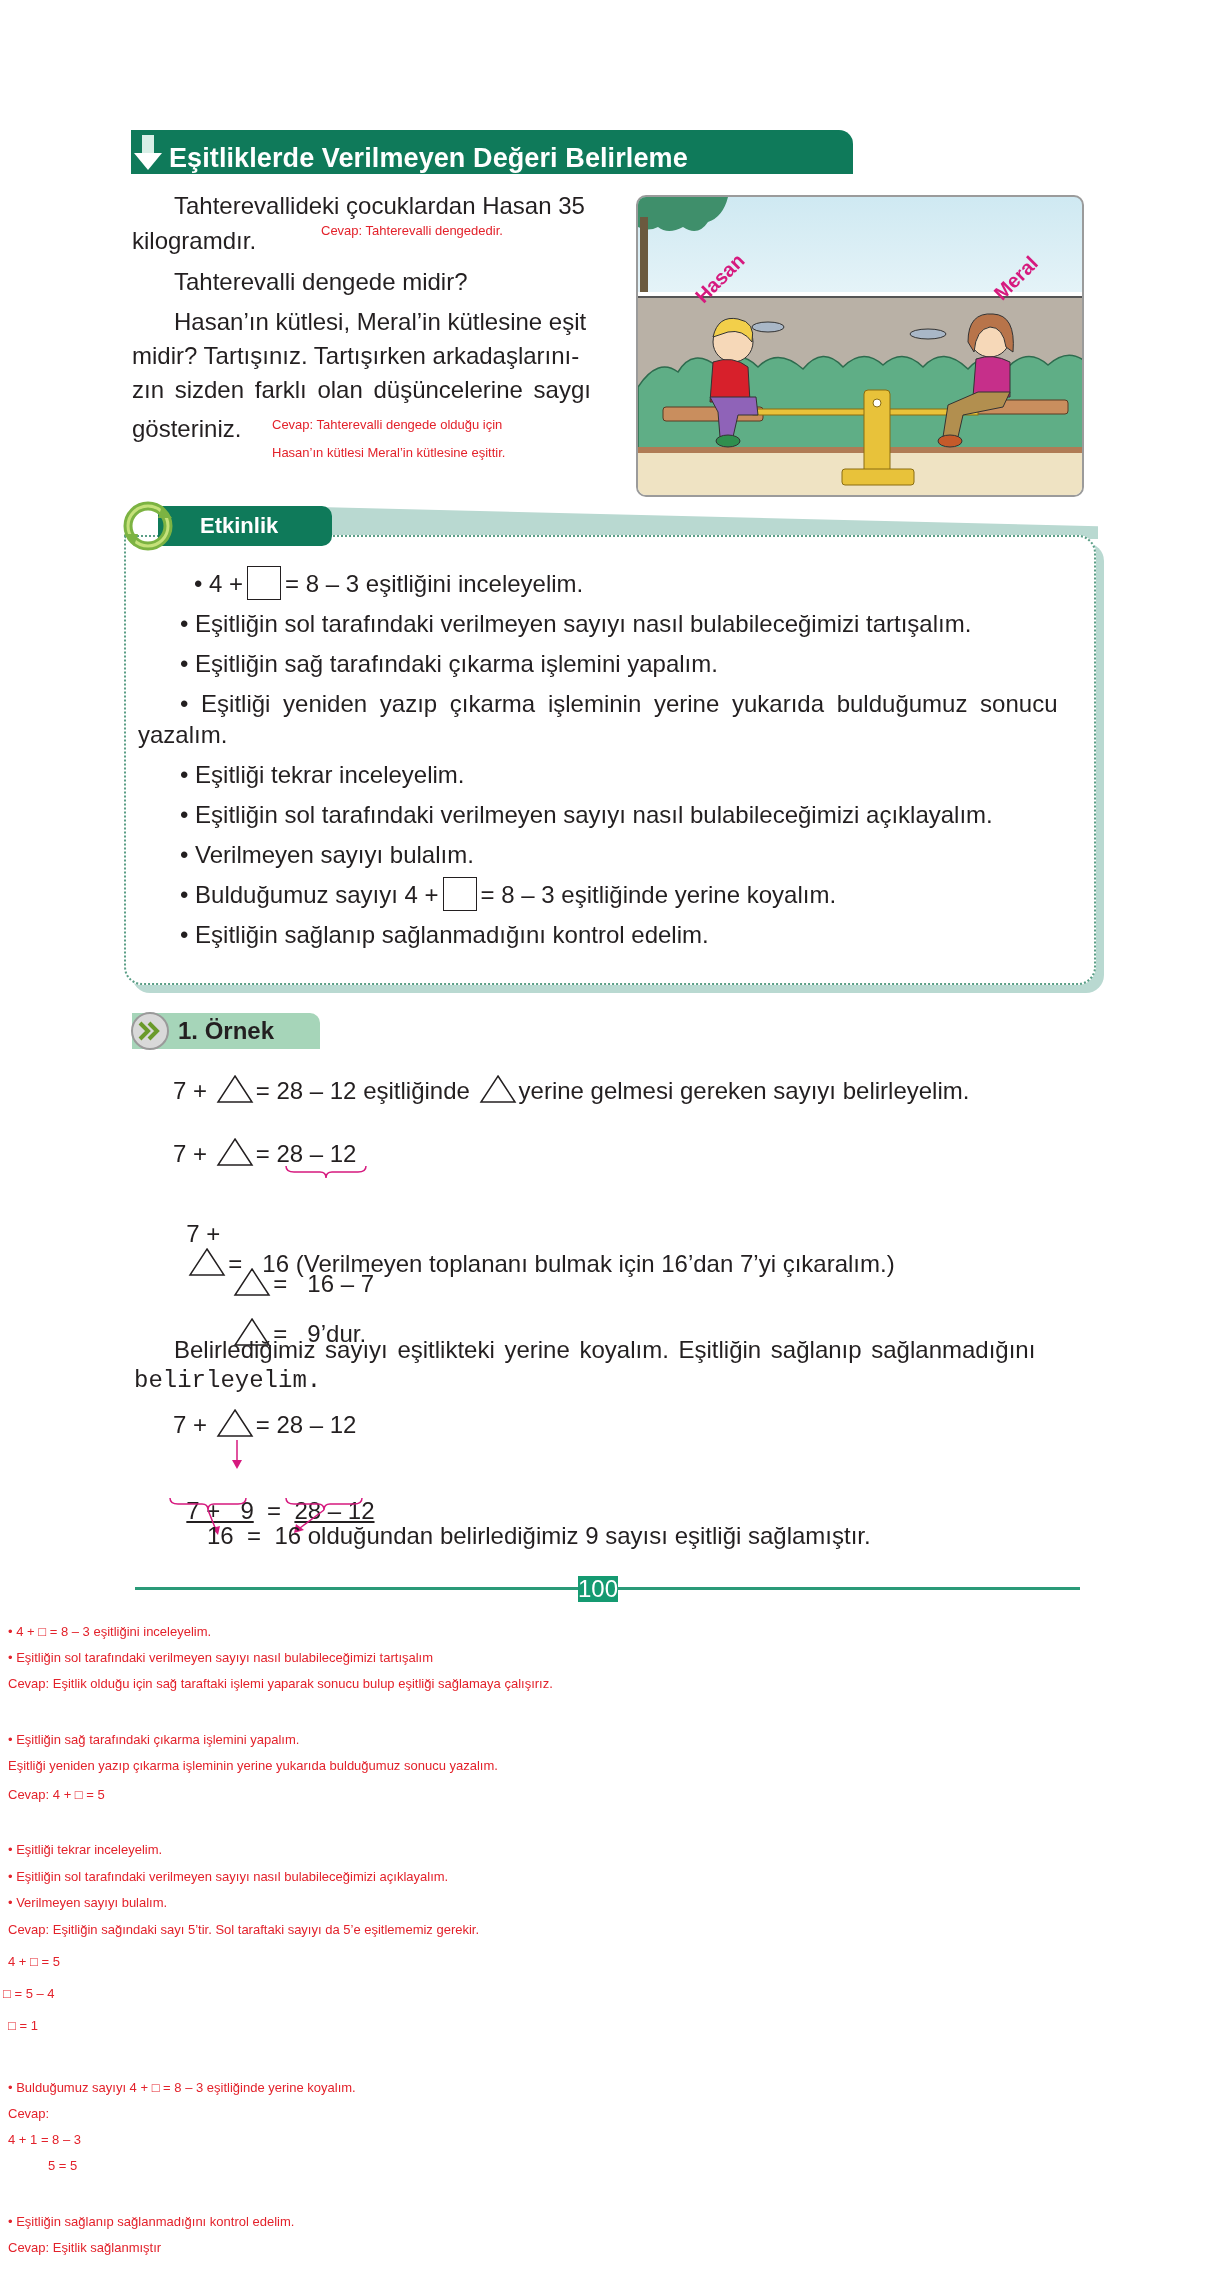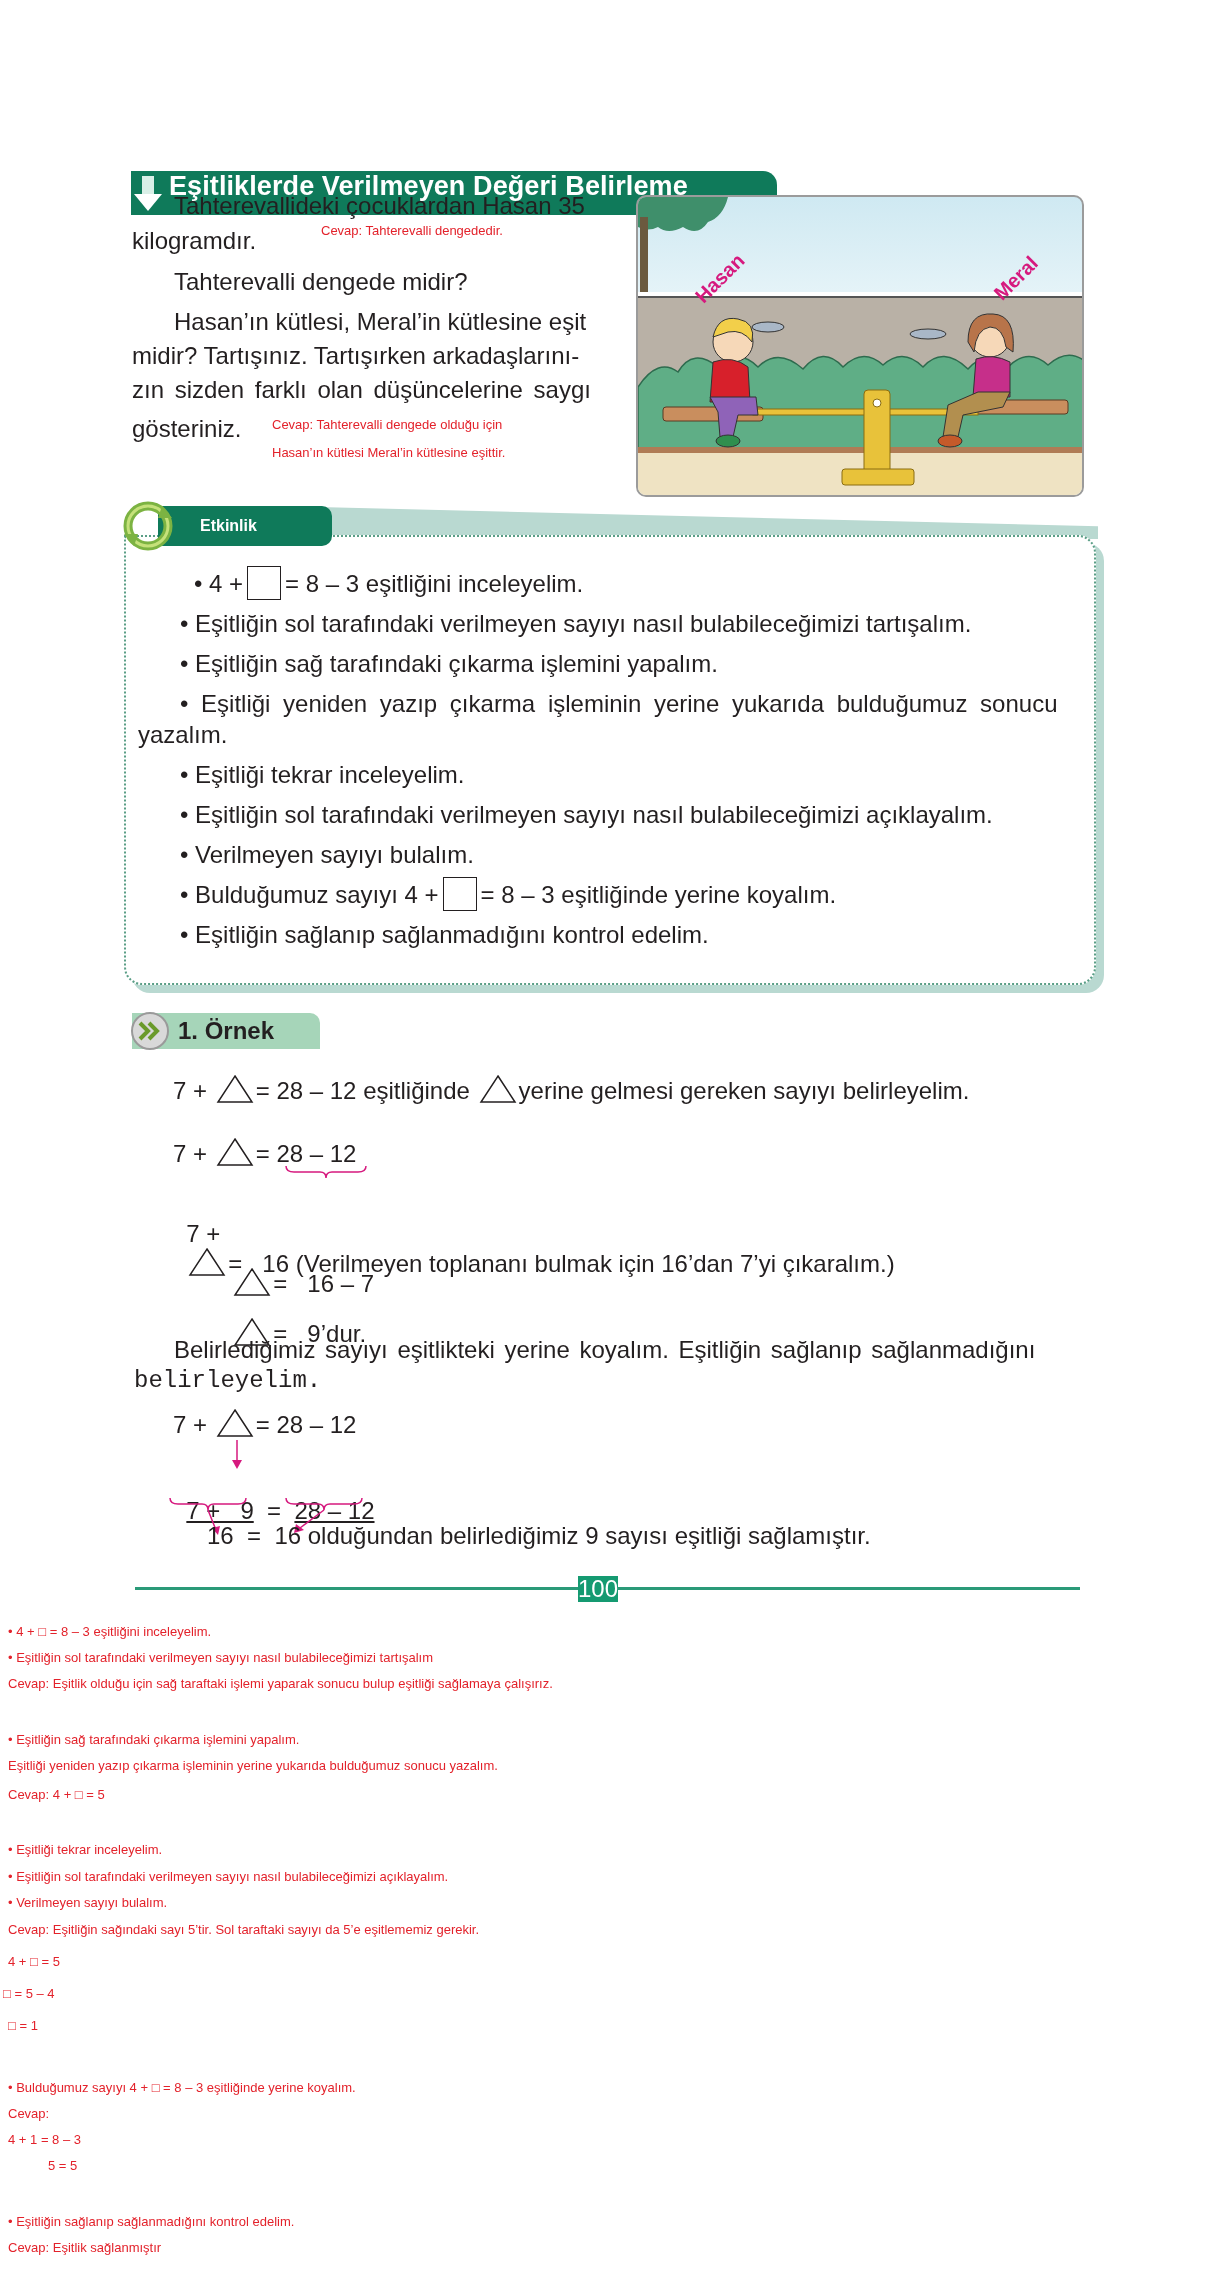--- a/index.html
+++ b/index.html
@@ -3,37 +3,37 @@
 <meta charset="utf-8">
 <style>
   * { box-sizing: border-box; margin: 0; padding: 0; }
   html, body { width: 1208px; height: 2276px; background: #ffffff; overflow: hidden; }
   body { position: relative; font-family: "Liberation Sans", sans-serif; color: #231f20; }
   .abs { position: absolute; }
   .txt { font-size: 24px; line-height: 30px; white-space: nowrap; }
   .red-sm { color: #e3222b; font-size: 13px; line-height: 26px; white-space: nowrap; }
 
   
-  .title-banner { left: 131px; top: 130px; width: 646px; height: 44px; background: #0f7a5a;
-    border-radius: 0 14px 0 0; display: flex; align-items: flex-start; margin-top: 41px; }
+  .title-banner { left: 131px; top: 130px; width: 722px; height: 44px; background: #0f7a5a;
+    border-radius: 0 14px 0 0; display: flex; align-items: flex-end; }
   .title-banner .arrow { width: 34px; height: 44px; display: flex; justify-content: center; align-items: center; }
   .title-banner h1 { color: #fff; font-size: 27px; font-weight: bold; margin-left: 4px; letter-spacing: 0.1px; }
 
   
   .illus { left: 636px; top: 195px; width: 448px; height: 302px; border: 2px solid #9b9b9b;
     border-radius: 10px; overflow: hidden; background: linear-gradient(#cfe9f2 0%, #f4fafc 55%); }
   .illus .label { position: absolute; color: #d6197e; font-weight: bold; font-size: 20px; transform: rotate(-45deg); }
 
   
   .etk-strip { left: 318px; top: 507px; width: 780px; height: 32px; background: #b9d9d1;
     clip-path: polygon(0 0, 100% 60%, 100% 100%, 0 100%); }
   .etk-box { left: 124px; top: 535px; width: 972px; height: 450px; border: 2px dotted #5a9e86;
     border-radius: 0 18px 18px 18px; background: #fff; box-shadow: 8px 8px 0 #b9d9d1; }
   .etk-tab { left: 158px; top: 506px; width: 174px; height: 40px; background: #0f7a5a; border-radius: 0 10px 10px 0;
-    color: #fff; font-weight: bold; font-size: 16px; display: flex; align-items: center; padding-left: 42px; }
+    color: #fff; font-weight: bold; font-size: 22px; display: flex; align-items: center; padding-left: 42px; }
   .etk-icon { left: 122px; top: 500px; width: 52px; height: 52px; }
   .box-glyph { display: inline-block; width: 34px; height: 34px; border: 1.5px solid #231f20; vertical-align: middle; margin: -6px 4px 0 4px; background: #fff; }
 
   
   .ornek-tab { left: 132px; top: 1013px; width: 188px; height: 36px; background: #a6d5b9; border-radius: 0 10px 0 0; }
   .ornek-tab span { position: absolute; left: 46px; top: 4px; font-size: 24px; font-weight: bold; color: #231f20; }
   .ornek-icon { left: 130px; top: 1011px; width: 40px; height: 40px; }
   .tri { display: inline-block; vertical-align: middle; margin: -8px 2px 0 2px; }
   .brace { position: absolute; }
 

